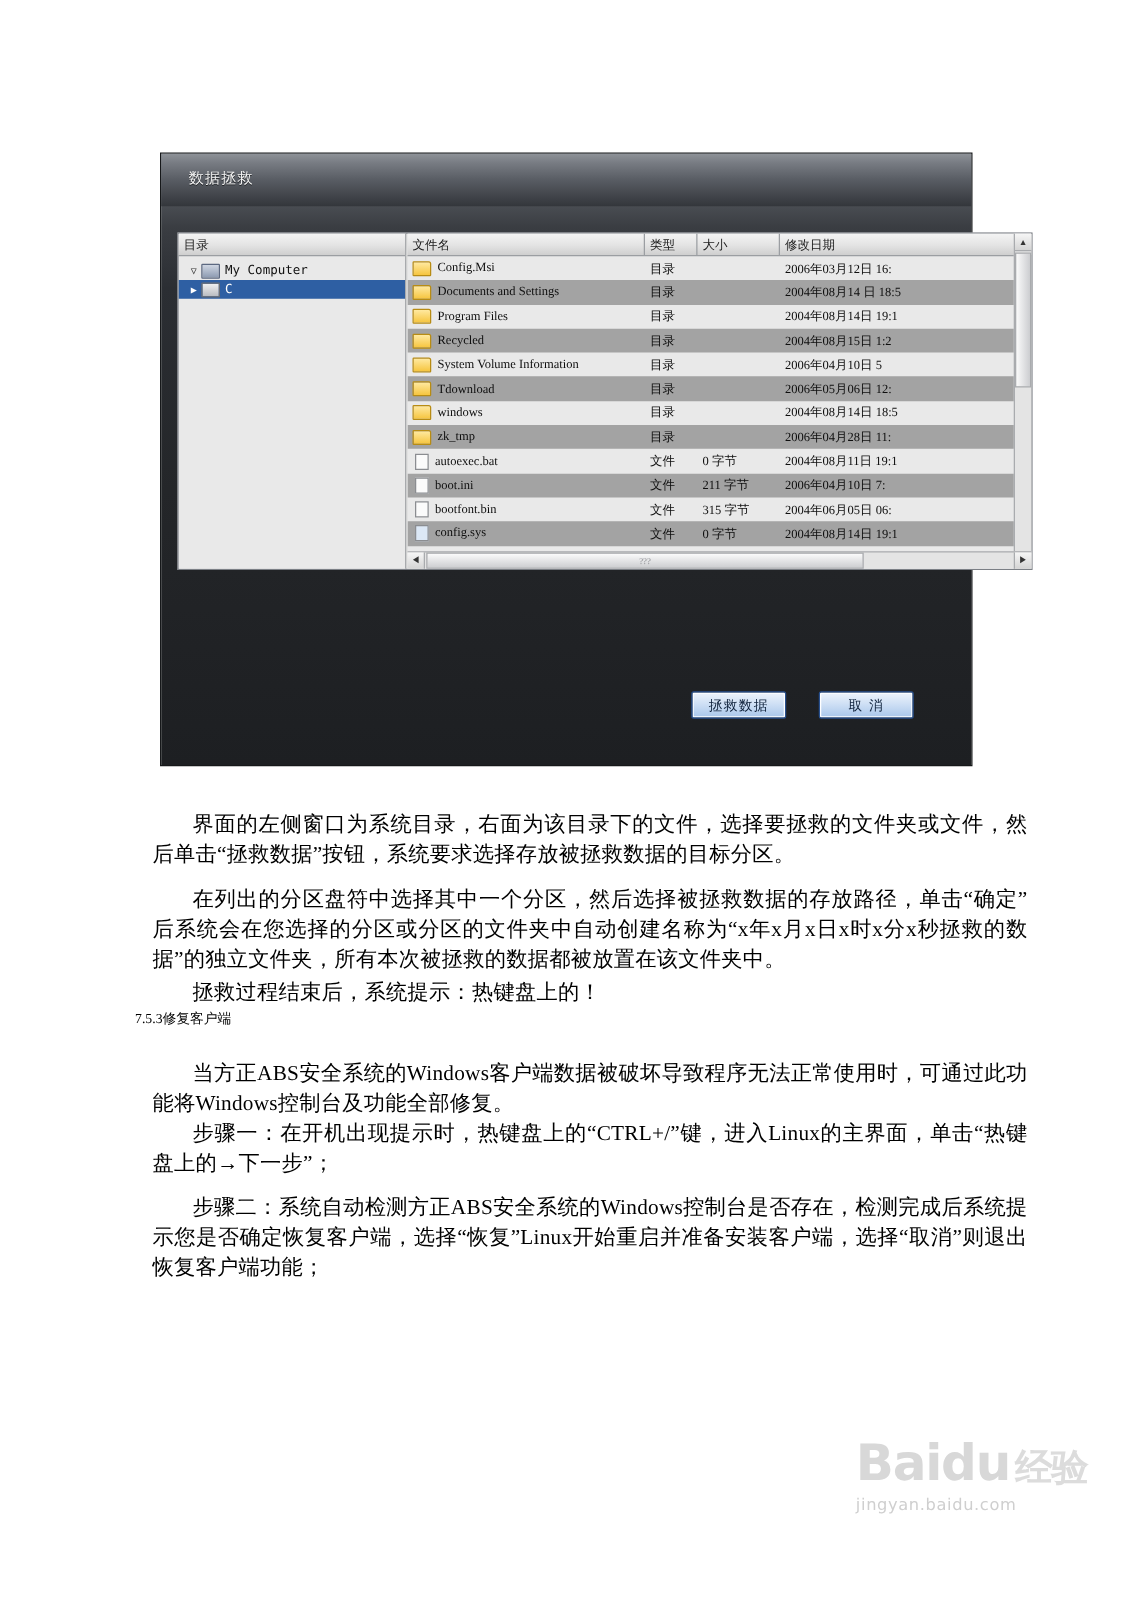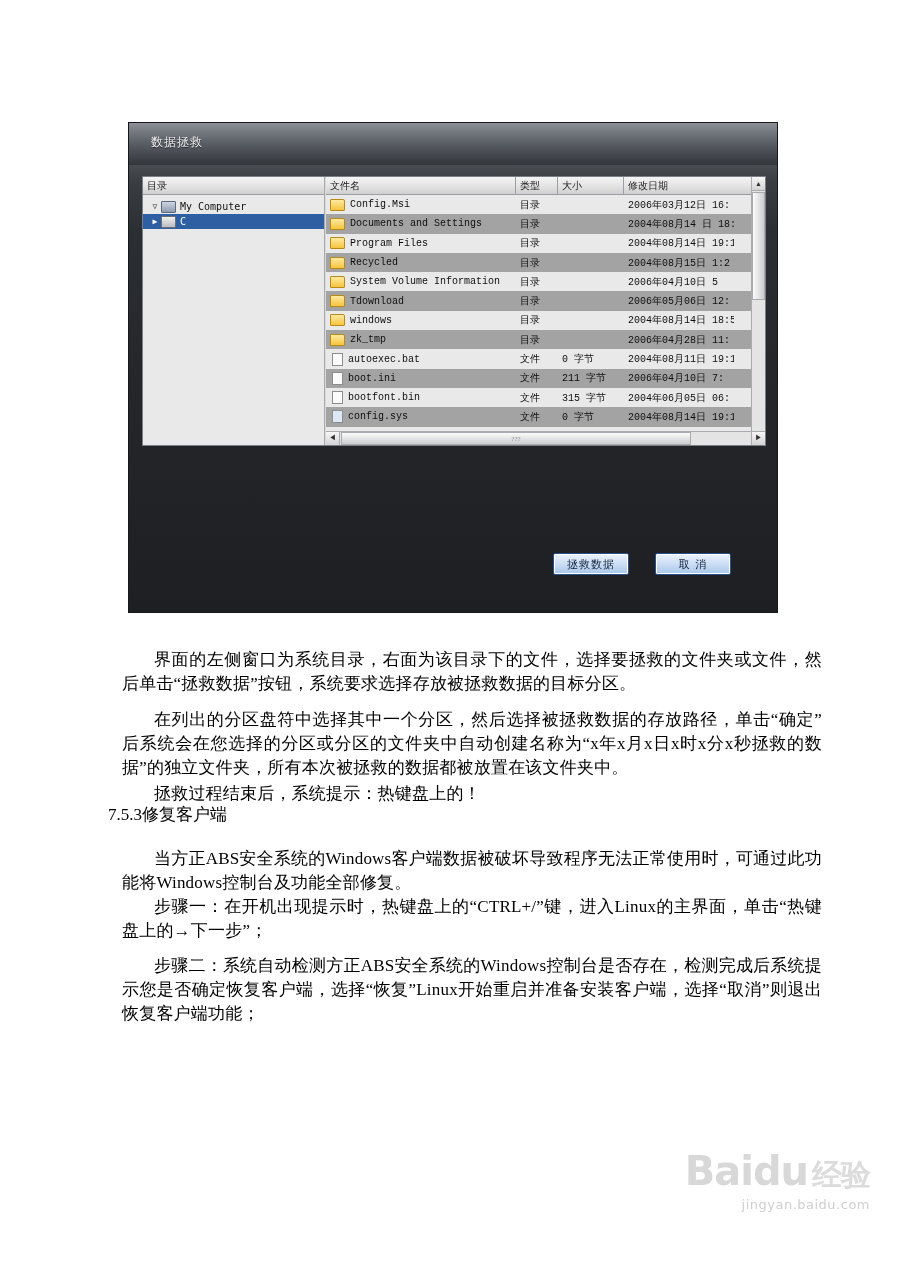--- a/index.html
+++ b/index.html
@@ -43,22 +43,22 @@
     font-size: 12px;
     color: #f2f2f2;
     letter-spacing: 1px;
     text-shadow: 0 1px 0 #1c1e20;
   }
 
   
   .panes {
     position: absolute;
     left: 13px;
-    top: 53px;
-    width: 624px;
+    top: 63px;
+    width: 684px;
     height: 270px;
     background: #d9d9d9;
     border: 1px solid #7b7f85;
     box-sizing: border-box;
   }
   .pane-left {
     position: absolute;
     left: 0; top: 0;
     width: 182px;
     height: 100%;
@@ -144,21 +144,21 @@
 
   .rows {
     position: relative;
     overflow: hidden;
     height: 233px;
   }
   .row {
     height: 19.3px;
     display: flex;
     align-items: center;
-    font-family: Liberation Mono, monospace;
+    font-family: Liberation Serif, serif;
     font-size: 10px;
     color: #0e0e0e;
     box-sizing: border-box;
   }
   .row.alt { background: #a3a3a3; }
   .cell {
     padding-left: 4px;
     height: 100%;
     display: flex;
     align-items: center;
@@ -278,32 +278,32 @@
     position: absolute;
     margin: 14px;
     font-size: 17px;
     line-height: 24px;
     text-align: justify;
     letter-spacing: 0.2px;
   }
   .h3 {
     position: absolute;
     margin: 0;
-    font-size: 17px;
+    font-size: 11px;
     line-height: 24px;
     font-weight: normal;
     font-family: Liberation Serif, serif;
   }
 
   
   .wm {
     position: absolute;
     right: 36px;
     bottom: 68px;
-    text-align: right;
+    text-align: left;
     user-select: none;
   }
   .wm-main {
     font-family: "DejaVu Sans", sans-serif;
     font-size: 40px;
     font-weight: bold;
     color: #d8d8d8;
     letter-spacing: -1px;
     line-height: 40px;
   }

